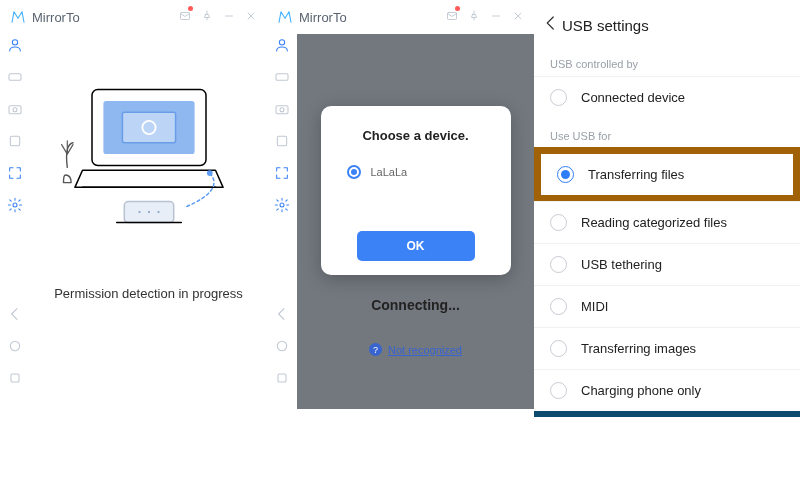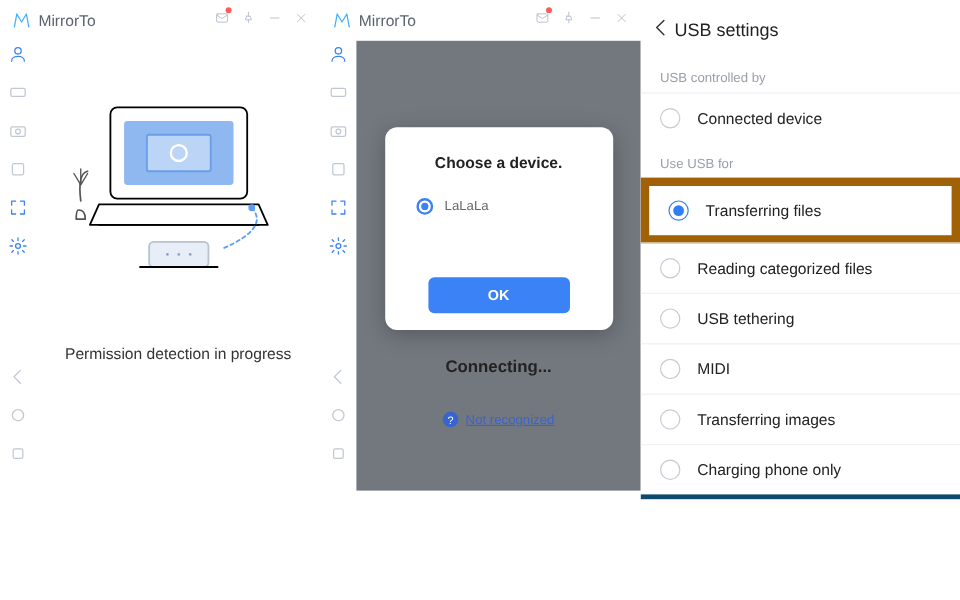--- a/index.html
+++ b/index.html
@@ -48,21 +48,21 @@
 .connecting { color:#222; font-weight:600; font-size:14px; margin-top:22px; z-index:0; position:relative; }
 .notrec { display:flex; align-items:center; gap:6px; margin-top:30px; color:#3864d0; font-size:11px; text-decoration:underline; cursor:pointer; z-index:0; position:relative; }
 .notrec-icon { width:13px; height:13px; background:#3864d0; color:#fff; border-radius:50%; font-size:9px; display:flex; align-items:center; justify-content:center; }
 
 
 .usb-header { display:flex; align-items:center; gap:2px; padding:14px 8px 10px 8px; }
 .usb-back svg { width:18px; height:18px; color:#333; }
 .usb-title { font-size:15px; color:#222; }
 .section-label { font-size:11px; color:#9aa0a8; padding:12px 16px 6px 16px; }
 .usb-option { display:flex; align-items:center; gap:14px; padding:12px 16px; border-top:1px solid #f0f1f3; cursor:pointer; }
-.usb-option:last-child { border-bottom:4px solid #0c4a6e; }
+.usb-option:last-child { border-bottom:6px solid #0c4a6e; }
 .usb-radio { width:17px; height:17px; border:1.5px solid #c7cbd1; border-radius:50%; flex-shrink:0; display:flex; align-items:center; justify-content:center; }
 .usb-radio.checked { border-color:#2f7ef7; }
 .usb-radio.checked .d { width:9px; height:9px; background:#2f7ef7; border-radius:50%; }
 .usb-label { font-size:13px; color:#222; }
 .highlight-box { border:7px solid #a16207; margin:-1px 0; }
 
 
 svg { stroke:currentColor; fill:none; stroke-width:1.6; stroke-linecap:round; stroke-linejoin:round; }
 </style>
 </head>

